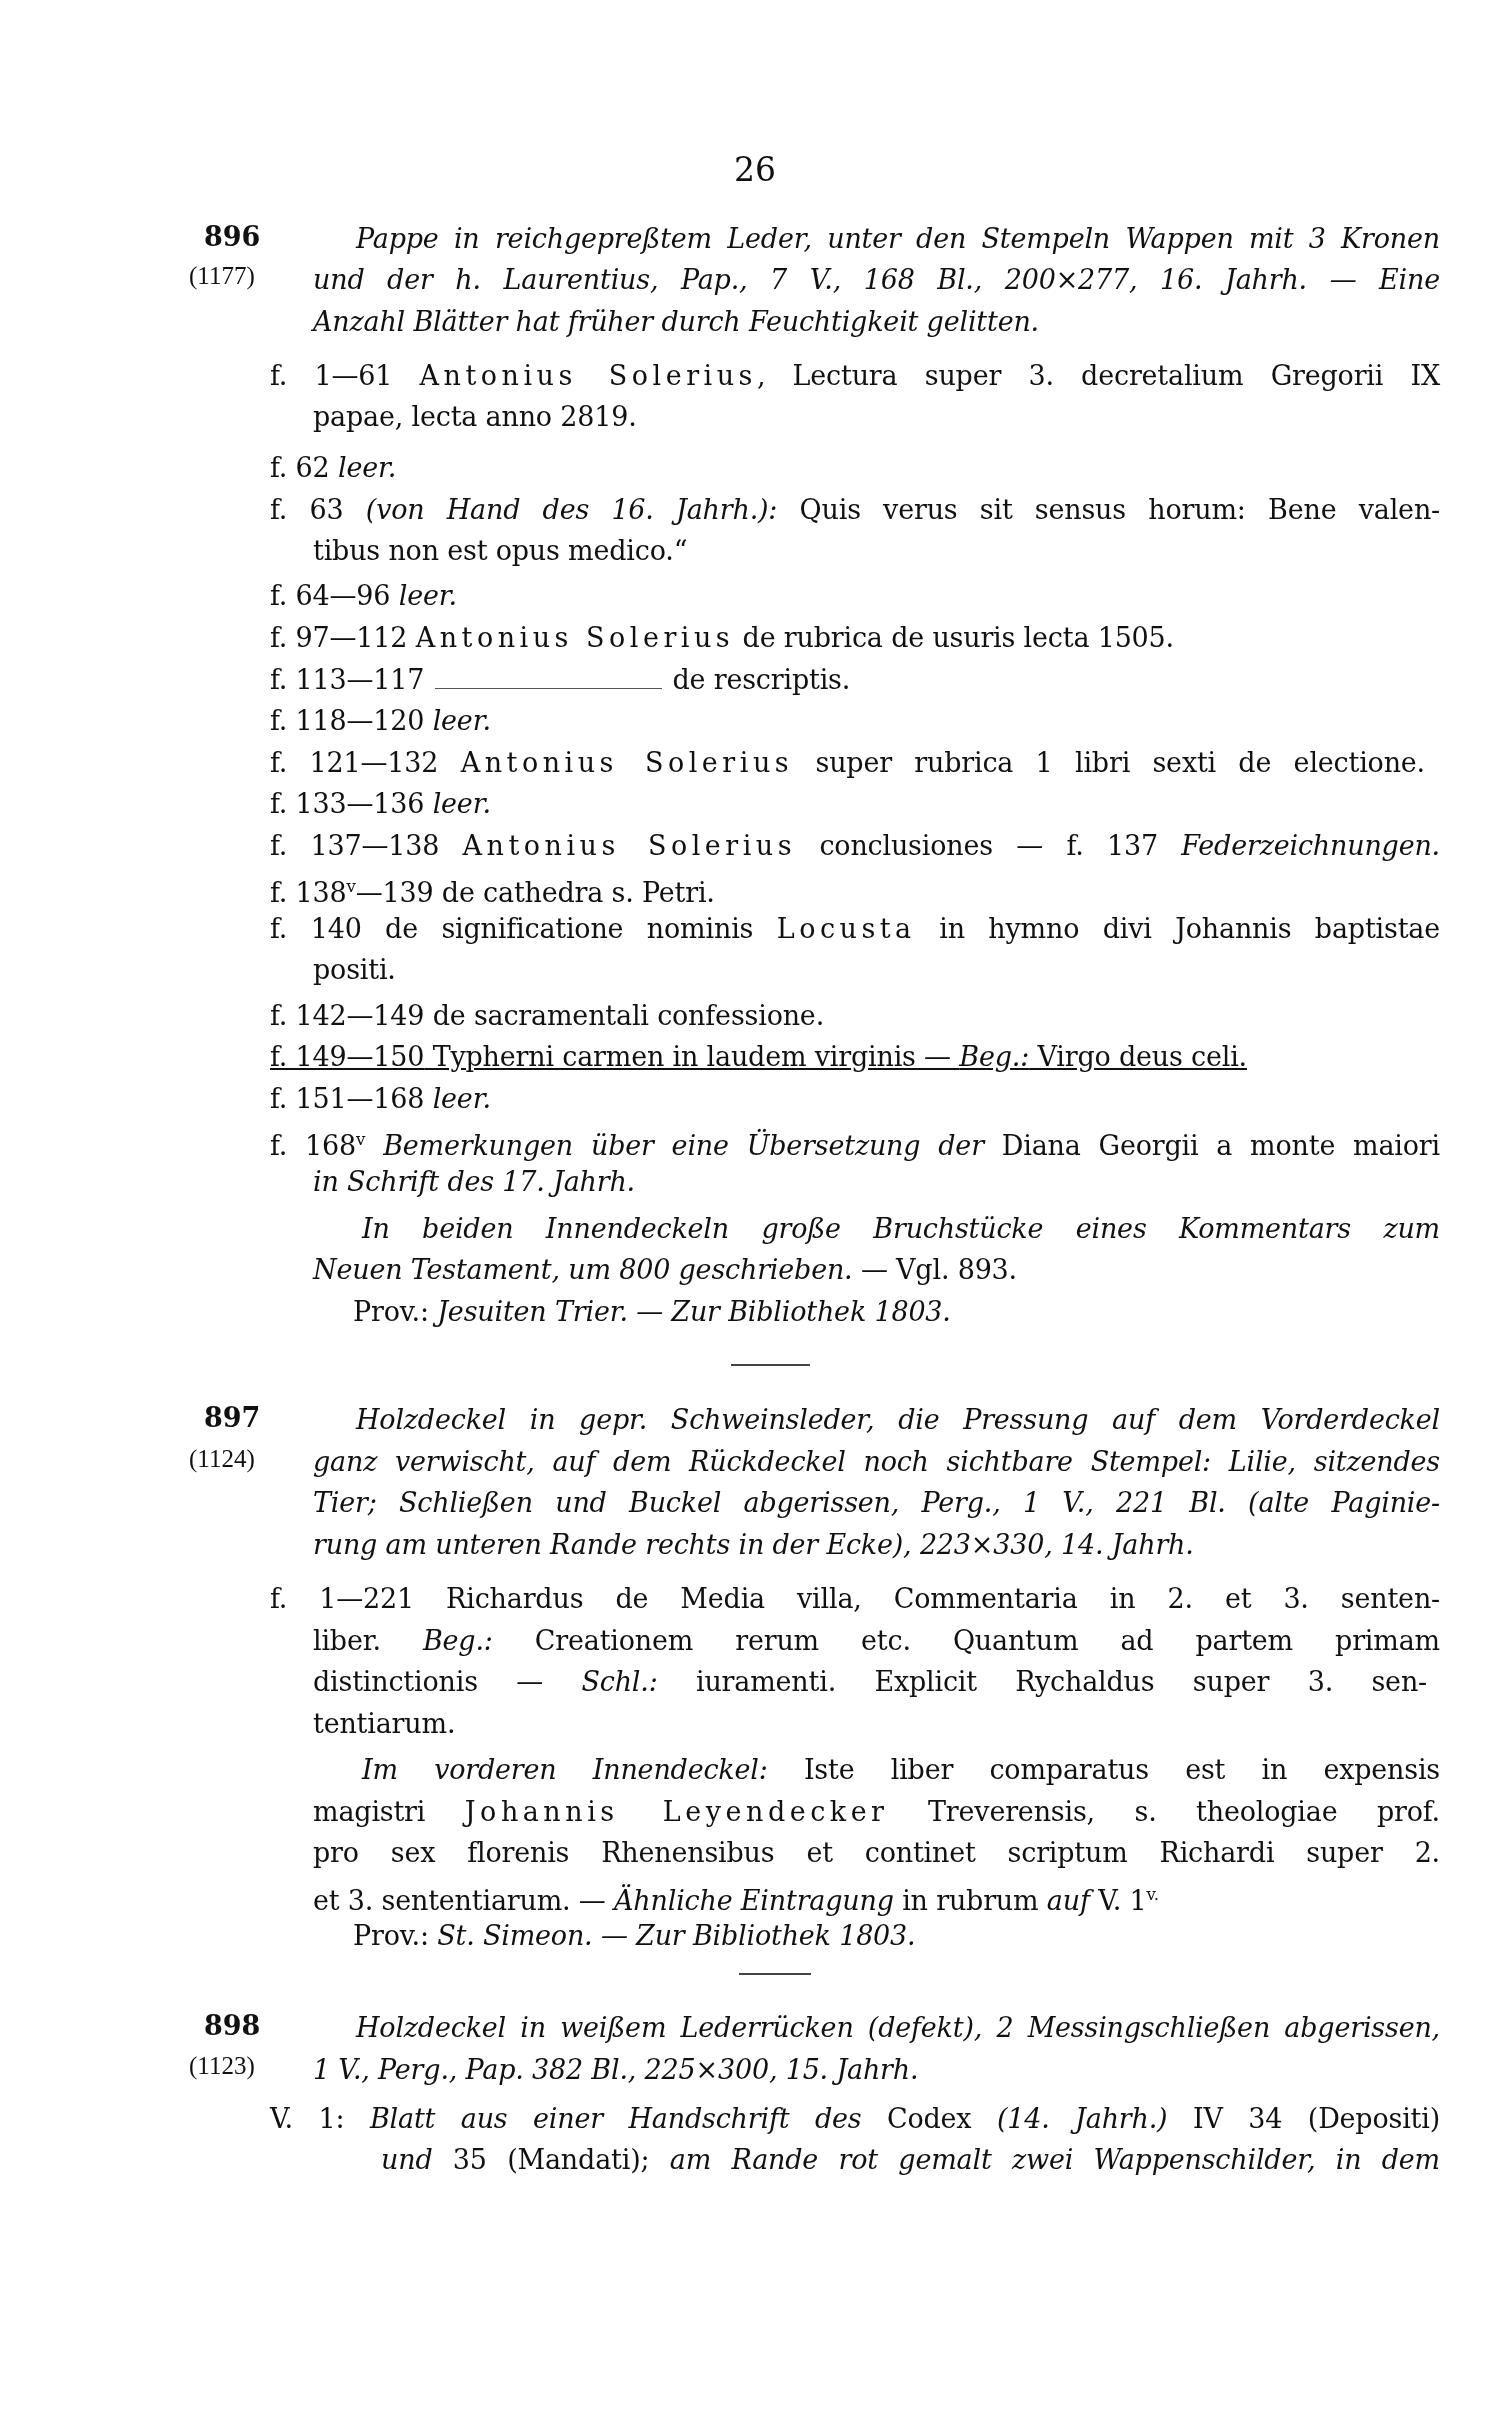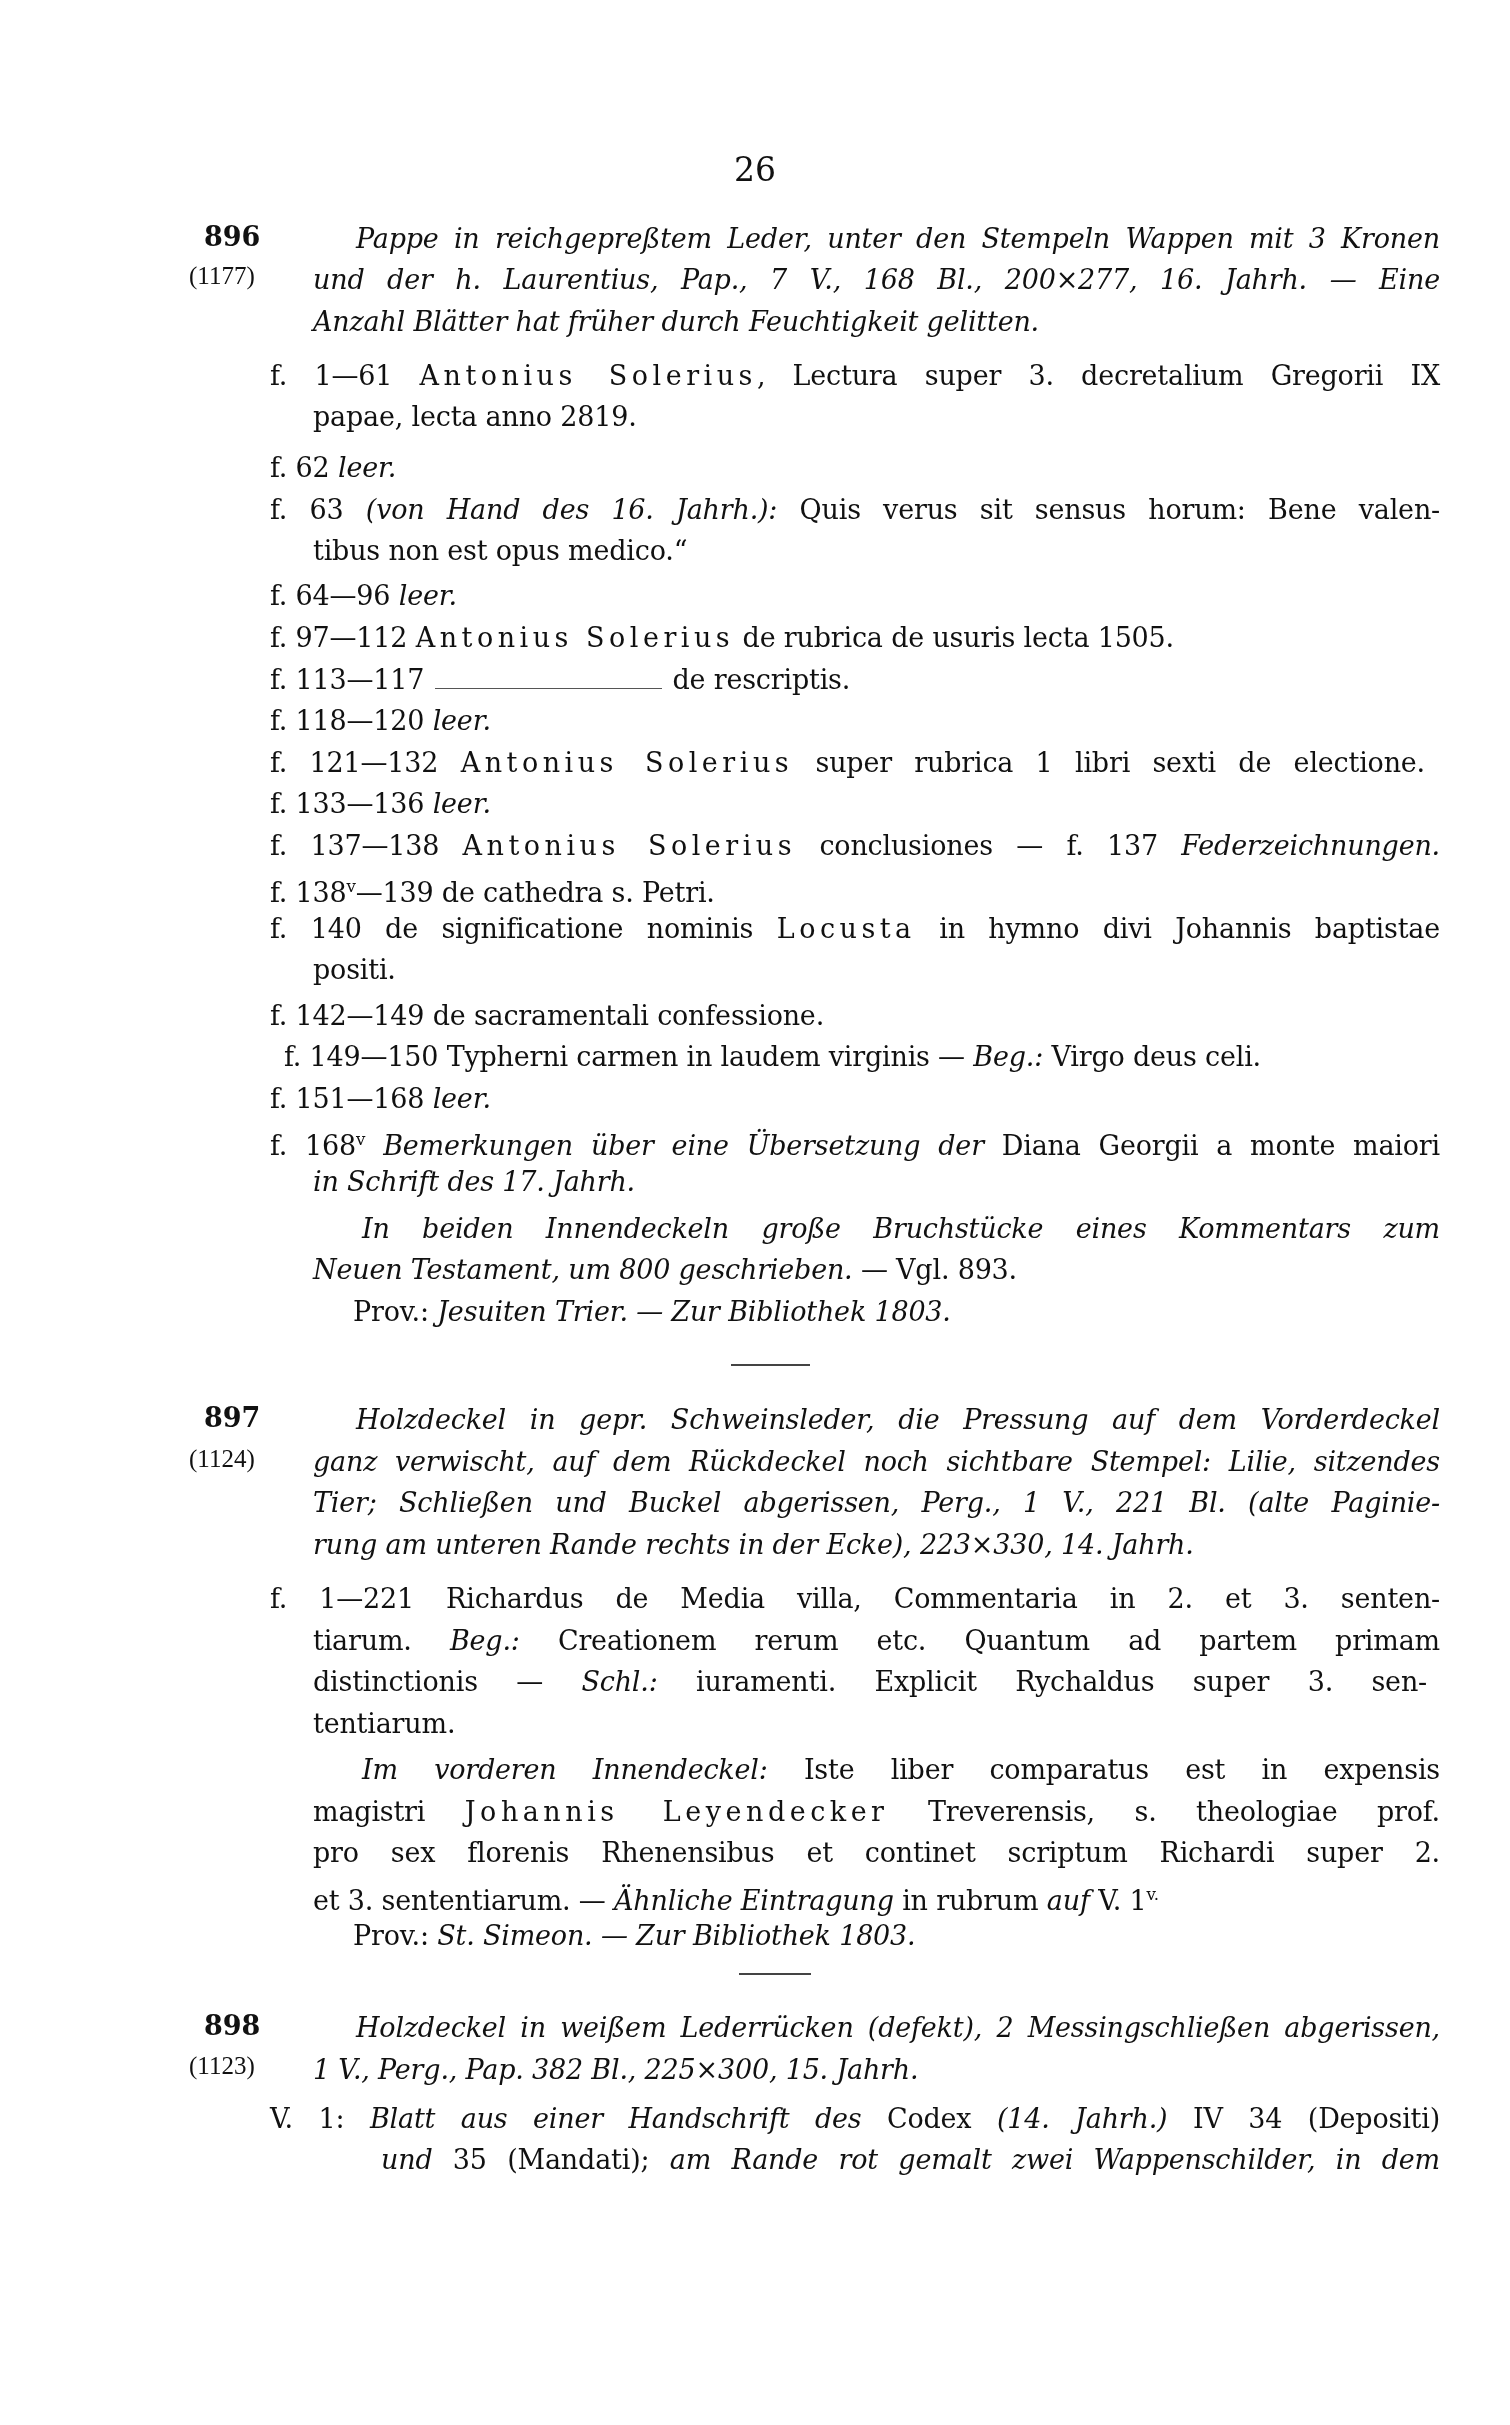--- a/index.html
+++ b/index.html
@@ -83,21 +83,21 @@
 
   <div class="line justify" style="top:911px;left:270px;width:1170px;">
     <span>f. 140</span><span> de significatione nominis </span><span class="sp">Locusta</span><span> in hymno divi Johannis baptistae</span>
   </div>
   <div class="line" style="top:952px;left:313px;">positi.</div>
 
   <div class="line" style="top:998px;left:270px;">
     <span>f. 142—149</span><span> de sacramentali confessione.</span>
   </div>
 
-  <div class="line" style="top:1039px;left:284px;">
+  <div class="line" style="top:1039px;left:270px;text-decoration:underline;">
     <span>f. 149—150</span><span> Typherni carmen in laudem virginis — </span><i>Beg.:</i><span> Virgo deus celi.</span>
   </div>
 
   <div class="line" style="top:1081px;left:270px;">
     <span>f. 151—168</span> <i>leer.</i>
   </div>
 
   <div class="line justify" style="top:1122px;left:270px;width:1170px;">
     <span>f. 168</span><span class="sup">v</span>
     <i>Bemerkungen über eine Übersetzung der</i><span> Diana Georgii a monte maiori</span>
@@ -118,21 +118,21 @@
   <div class="num" style="top:1402px;left:204px;">897</div>
   <div class="sig" style="top:1445px;left:189px;">(1124)</div>
 
   <div class="line justify" style="top:1402px;left:356px;width:1084px;"><i>Holzdeckel in gepr. Schweinsleder, die Pressung auf dem Vorderdeckel</i></div>
   <div class="line justify" style="top:1444px;left:313px;width:1127px;"><i>ganz verwischt, auf dem Rückdeckel noch sichtbare Stempel: Lilie, sitzendes</i></div>
   <div class="line justify" style="top:1485px;left:313px;width:1127px;"><i>Tier; Schließen und Buckel abgerissen, Perg., 1 V., 221 Bl. (alte Paginie-</i></div>
   <div class="line" style="top:1527px;left:313px;"><i>rung am unteren Rande rechts in der Ecke), 223×330, 14. Jahrh.</i></div>
 
   <div class="line justify" style="top:1581px;left:270px;width:1170px;">f. 1—221 Richardus de Media villa, Commentaria in 2. et 3. senten-</div>
   <div class="line justify" style="top:1623px;left:313px;width:1127px;">
-    <span>tiarum.</span>
+    <span>liber.</span>
     <i>Beg.:</i>
     <span>Creationem rerum etc.  Quantum ad partem primam</span>
   </div>
   <div class="line justify" style="top:1664px;left:313px;width:1114px;">
     <span>distinctionis — </span><i>Schl.:</i><span> iuramenti.  Explicit Rychaldus super 3. sen-</span>
   </div>
   <div class="line" style="top:1706px;left:313px;">tentiarum.</div>
 
   <div class="line justify" style="top:1752px;left:362px;width:1078px;">
     <i>Im vorderen Innendeckel:</i><span> Iste liber comparatus est in expensis</span>

